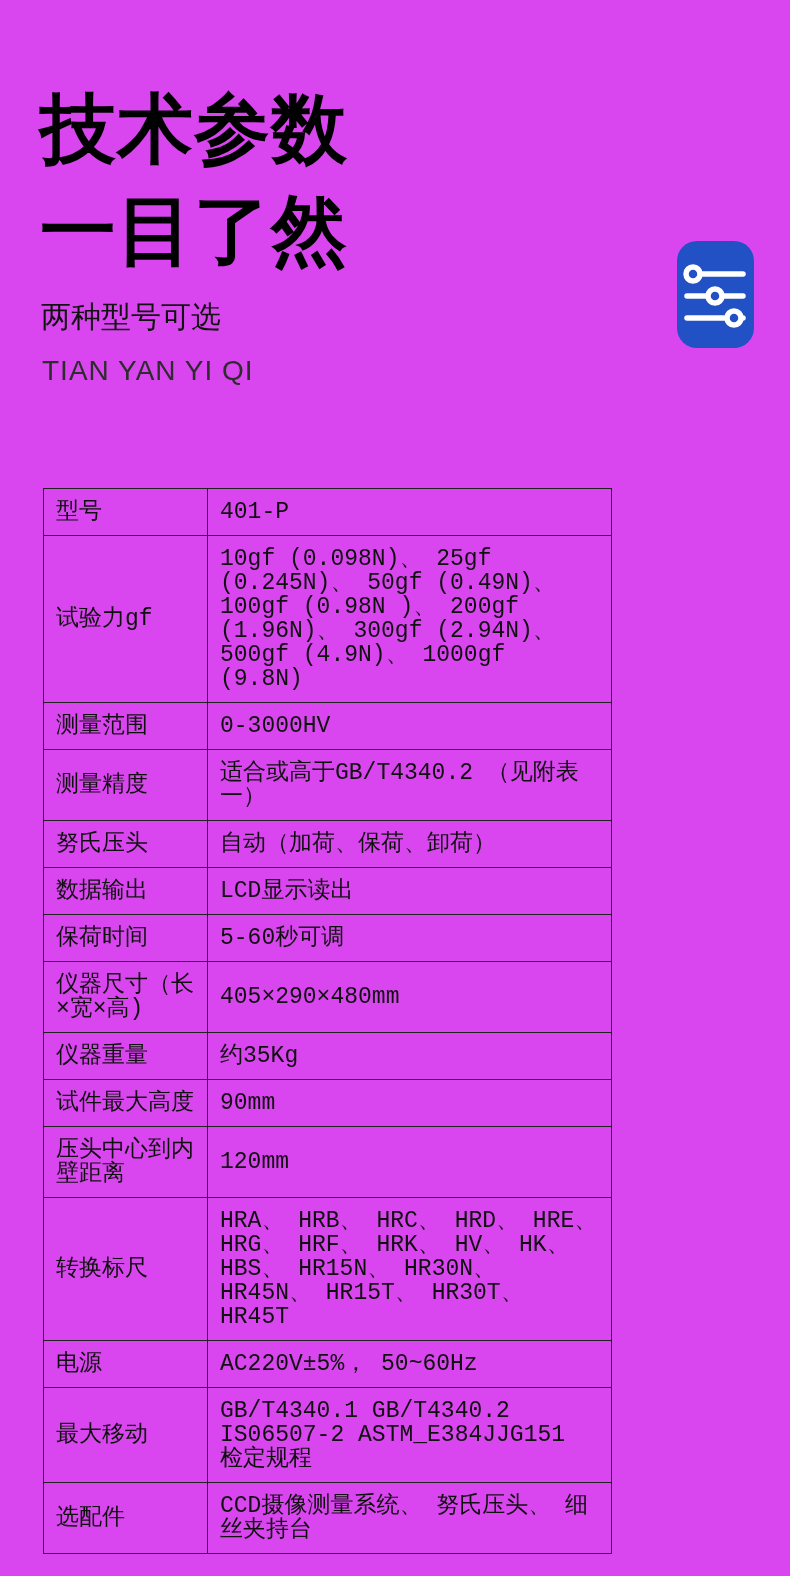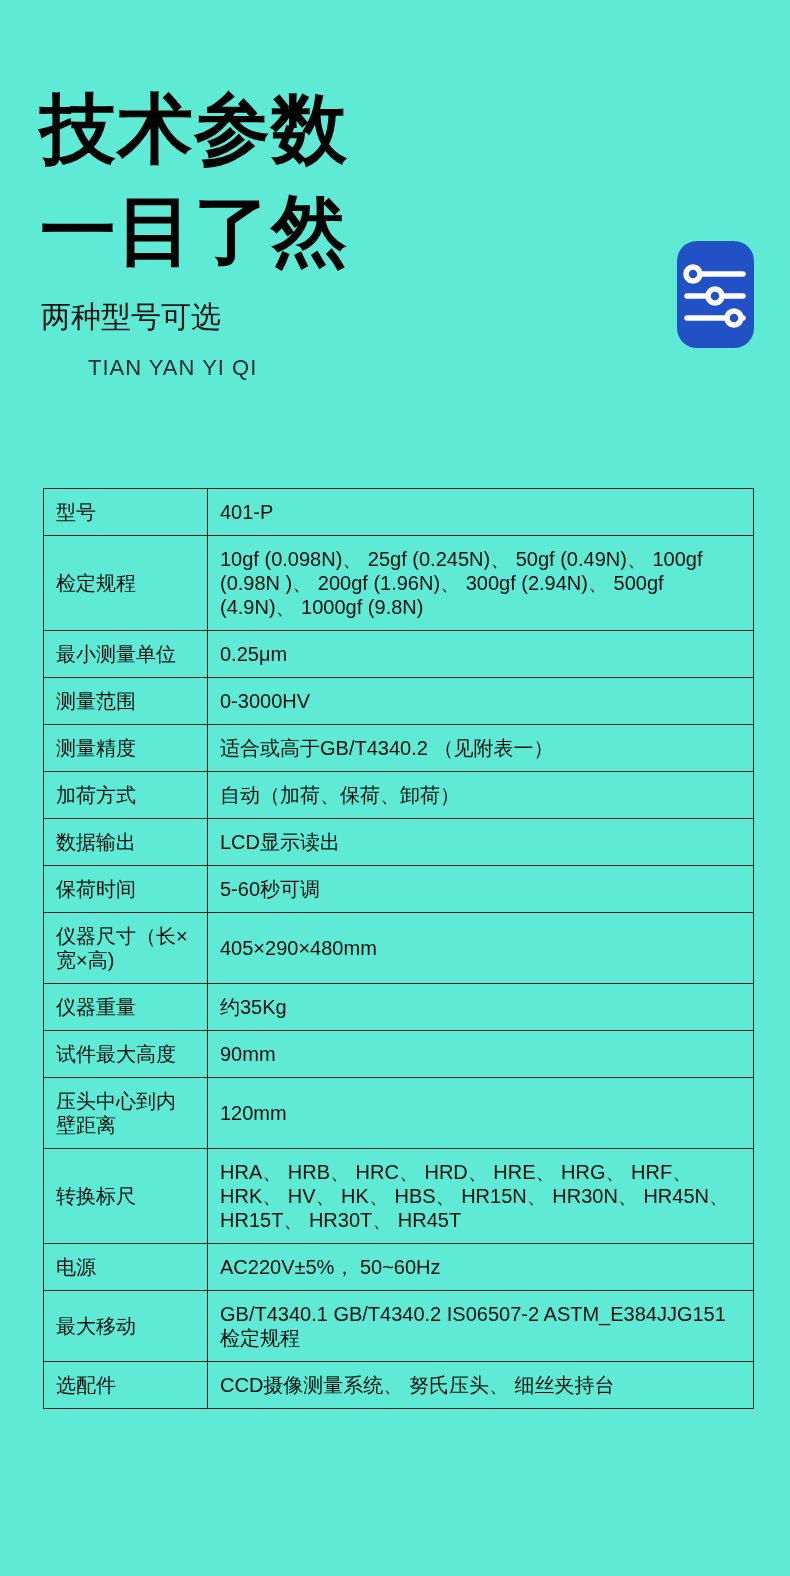--- a/index.html
+++ b/index.html
@@ -1,49 +1,49 @@
 <!DOCTYPE html>
 <html><head>
 <meta charset="utf-8">
 <style>
   * { margin:0; padding:0; box-sizing:border-box; }
   html,body { background:#ffffff; }
   .page {
     position:relative;
     width:790px; height:1576px;
-    background:#5eead4;
+    background:#d946ef;
     font-family:"Liberation Sans","DejaVu Sans",sans-serif;
     color:#111111;
     overflow:hidden;
   }
   .main-title {
     position:absolute; left:40px; top:78px;
     font-size:76px; font-weight:900; line-height:102px;
     color:#000000; letter-spacing:1px; white-space:nowrap;
   }
   .subtitle {
     position:absolute; left:41px; top:297px;
     font-size:30px; font-weight:400; color:#121212; white-space:nowrap;
   }
   .brand {
     position:absolute; left:42px; top:355px;
-    font-size:22px; font-weight:400; color:#2d2d2d; letter-spacing:1px; white-space:nowrap;margin-left:46px;
+    font-size:28px; font-weight:400; color:#2d2d2d; letter-spacing:1px; white-space:nowrap;
   }
   .app-icon {
     position:absolute; left:677px; top:241px;
     width:77px; height:107px;
     border-radius:20px;
     background:#2151c4;
     display:flex; align-items:center; justify-content:center;
   }
   .spec-table {
     position:absolute; left:43px; top:488px;
-    width:711px;
+    width:569px;
     border-collapse:collapse;
-    font-size:20px; line-height:24px; color:#111111;
+    font-size:23px; line-height:24px; color:#111111;font-family:Liberation Mono, monospace;
   }
   .spec-table td {
     border:1.5px solid #222222;
     vertical-align:middle;
     padding:11px 12px;
   }
   .spec-table .label-cell { width:164px; color:#101010; }
   .spec-table .value-cell { color:#101010;margin-top:34px; }
 </style>
 </head>
@@ -73,37 +73,33 @@
     </svg>
   </div>
 
   <table class="spec-table">
     <tbody>
         <tr>
           <td class="label-cell">型号</td>
           <td class="value-cell">401-P</td>
         </tr>
         <tr>
-          <td class="label-cell">检定规程</td>
+          <td class="label-cell">试验力gf</td>
           <td class="value-cell">10gf (0.098N)、 25gf (0.245N)、 50gf (0.49N)、 100gf (0.98N )、 200gf (1.96N)、 300gf (2.94N)、 500gf (4.9N)、 1000gf (9.8N)</td>
-        </tr>
-        <tr>
-          <td class="label-cell">最小测量单位</td>
-          <td class="value-cell">0.25μm</td>
         </tr>
         <tr>
           <td class="label-cell">测量范围</td>
           <td class="value-cell">0-3000HV</td>
         </tr>
         <tr>
           <td class="label-cell">测量精度</td>
           <td class="value-cell">适合或高于GB/T4340.2 （见附表一）</td>
         </tr>
         <tr>
-          <td class="label-cell">加荷方式</td>
+          <td class="label-cell">努氏压头</td>
           <td class="value-cell">自动（加荷、保荷、卸荷）</td>
         </tr>
         <tr>
           <td class="label-cell">数据输出</td>
           <td class="value-cell">LCD显示读出</td>
         </tr>
         <tr>
           <td class="label-cell">保荷时间</td>
           <td class="value-cell">5-60秒可调</td>
         </tr>

